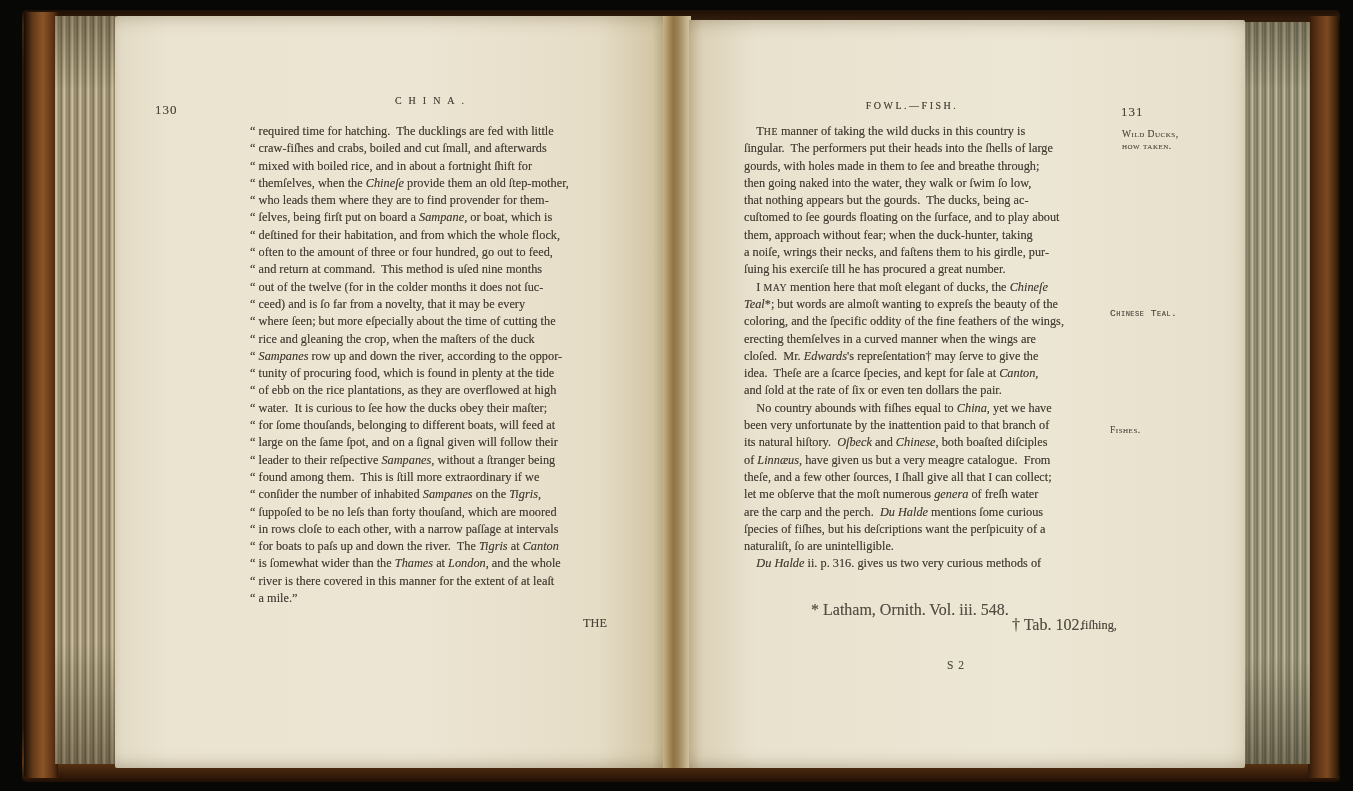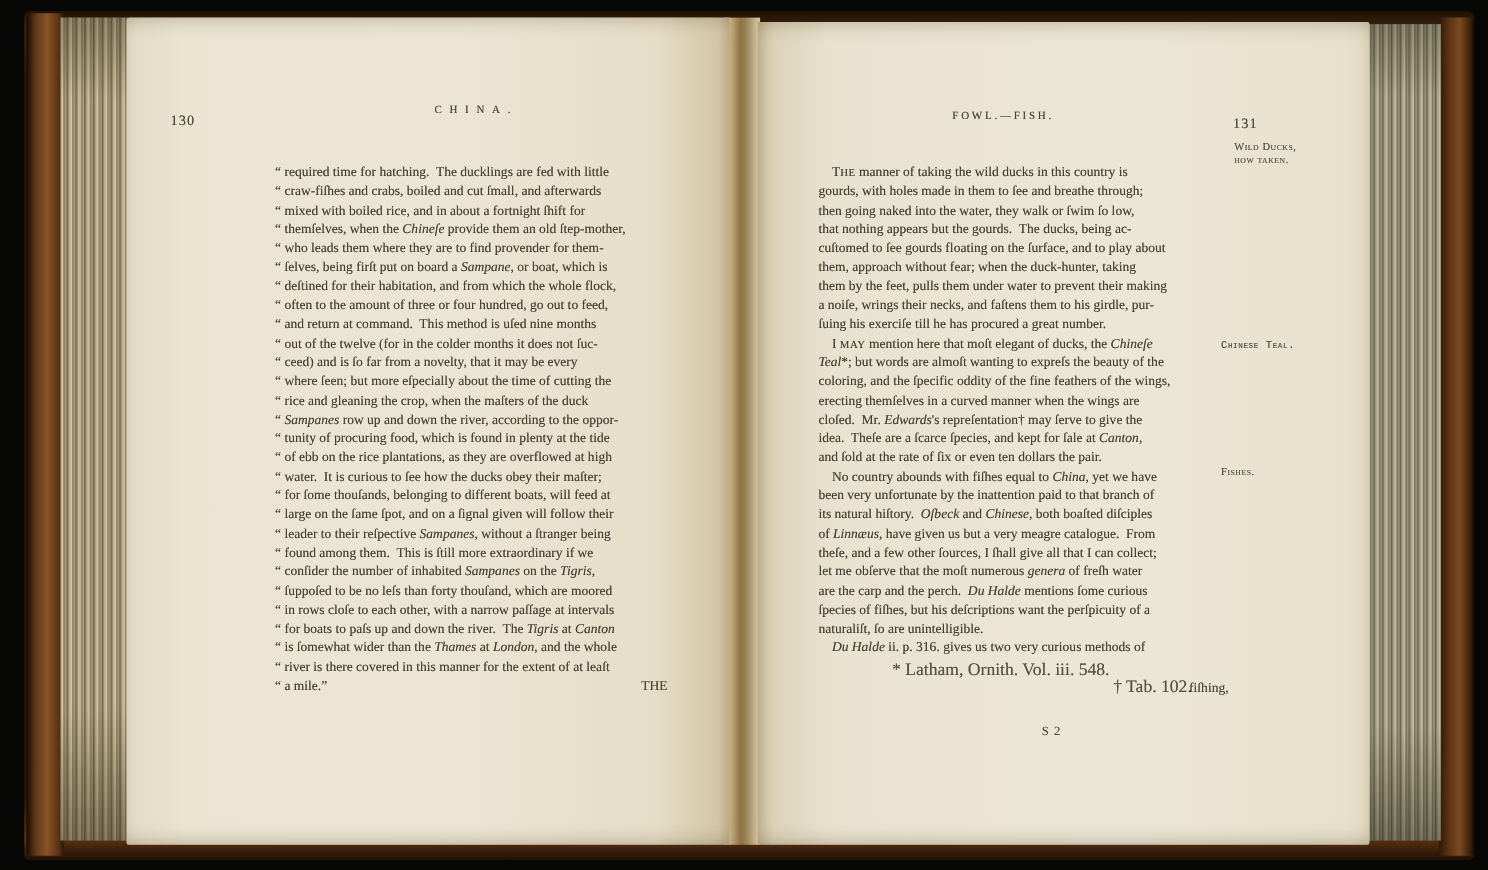--- a/index.html
+++ b/index.html
@@ -36,21 +36,21 @@
   .page.left{left:115px;top:16px;width:548px;height:752px;border-radius:3px 0 0 2px;
          background:linear-gradient(90deg,#e2dac4 0%,var(--paper) 10%,#ece5d3 55%,#e6ddc7 88%,#d3c7a7 98%,#c3b38f 100%);}
   .page.right{left:689px;top:20px;width:556px;height:748px;border-radius:0 2px 2px 0;
          background:linear-gradient(90deg,#c6b794 0%,#dcd2b9 2.5%,#e9e2cf 12%,#ece6d4 60%,#e7e0cc 96%,#e0d7bf 100%);}
   
   .ink{color:var(--ink);text-shadow:0 0 .5px rgba(56,50,42,.55);}
   .folio{position:absolute;font-size:13px;letter-spacing:1px;opacity:.9;}
   .running-head{position:absolute;text-align:center;font-size:10px;opacity:.92;}
   .head-left{left:135px;top:79px;width:366px;letter-spacing:7px;}
   .head-right{left:53px;top:80px;width:340px;letter-spacing:2.5px;}
-  .body-text{position:absolute;font-size:12.3px;line-height:17.3px;opacity:.94;margin-top:25px;}
+  .body-text{position:absolute;font-size:12.3px;line-height:17.3px;opacity:.94;}
   .tline{white-space:pre;height:17.3px;}
   .tline .sc{font-size:.8em;letter-spacing:.5px;}
   .margin-note{position:absolute;left:421px;width:120px;font-variant:small-caps;font-size:9.6px;
          line-height:11.5px;letter-spacing:.5px;white-space:pre-line;opacity:.85;}
   .footnote{position:absolute;font-size:16px;opacity:.85;white-space:pre;}
   .signature{position:absolute;font-size:11.5px;letter-spacing:1px;opacity:.85;}
   .catchword{position:absolute;font-size:12.3px;opacity:.9;}
   .catchword.sc-word{font-variant:small-caps;}
 </style>
 </head>
@@ -101,26 +101,26 @@
         <div class="tline">“ a mile.”</div>
       </div>
     <div class="catchword sc-word ink" style="left:468px;top:600px;">T<span class="sc">HE</span></div>
   </div>
 
   <div class="page right">
     <div class="running-head head-right ink">FOWL.—FISH.</div>
     <div class="folio ink" style="left:432px;top:84px;">131</div>
     <div class="body-text ink" style="left:55px;top:103px;width:342px;">
         <div class="tline"> T<span class="sc">HE</span> manner of taking the wild ducks in this country is</div>
+        <div class="tline">ſingular.  The performers put their heads into the ſhells of large</div>
         <div class="tline">gourds, with holes made in them to ſee and breathe through;</div>
         <div class="tline">then going naked into the water, they walk or ſwim ſo low,</div>
         <div class="tline">that nothing appears but the gourds.  The ducks, being ac-</div>
         <div class="tline">cuſtomed to ſee gourds floating on the ſurface, and to play about</div>
         <div class="tline">them, approach without fear; when the duck-hunter, taking</div>
-        <div class="tline">them by the feet, pulls them under water to prevent their making</div>
         <div class="tline">a noiſe, wrings their necks, and faſtens them to his girdle, pur-</div>
         <div class="tline">ſuing his exerciſe till he has procured a great number.</div>
         <div class="tline"> I <span class="sc">MAY</span> mention here that moſt elegant of ducks, the <i>Chineſe</i></div>
         <div class="tline"><i>Teal</i>*; but words are almoſt wanting to expreſs the beauty of the</div>
         <div class="tline">coloring, and the ſpecific oddity of the fine feathers of the wings,</div>
         <div class="tline">erecting themſelves in a curved manner when the wings are</div>
         <div class="tline">cloſed.  Mr. <i>Edwards</i>'s repreſentation† may ſerve to give the</div>
         <div class="tline">idea.  Theſe are a ſcarce ſpecies, and kept for ſale at <i>Canton</i>,</div>
         <div class="tline">and ſold at the rate of ſix or even ten dollars the pair.</div>
         <div class="tline"> No country abounds with fiſhes equal to <i>China</i>, yet we have</div>

